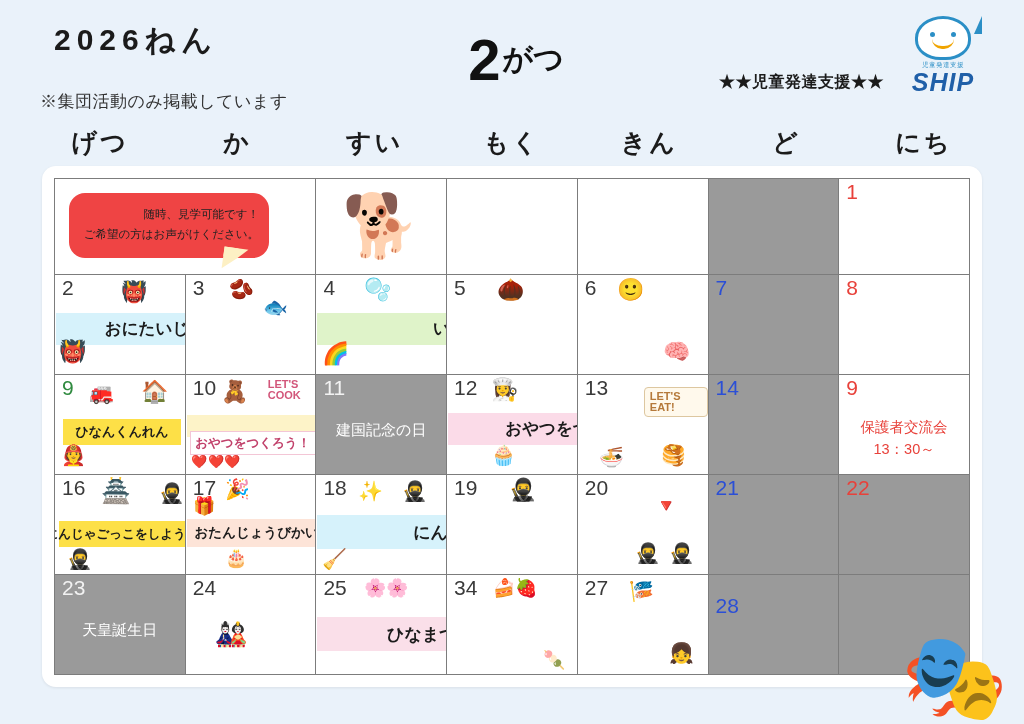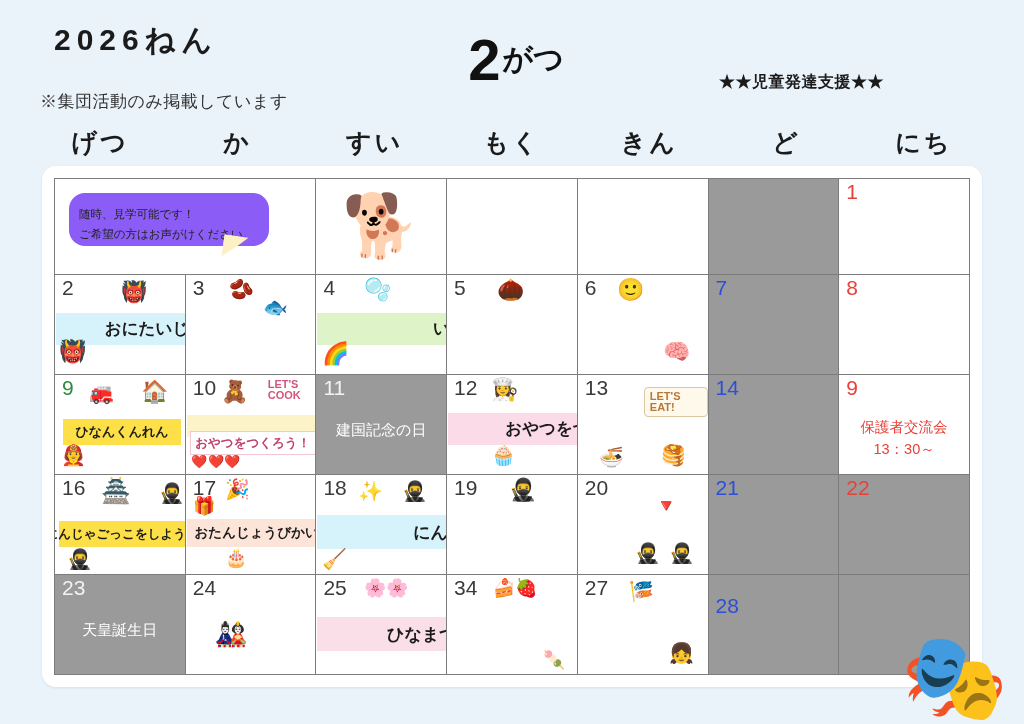--- a/index.html
+++ b/index.html
@@ -217,25 +217,25 @@
     line-height: 1.5;
     z-index: 3;
   }
 
   
   .bubble {
     position: absolute;
     left: 14px;
     top: 14px;
     width: 200px;
-    background: #8b5cf6;
+    background: #ef4444;
     border-radius: 16px;
-    padding: 12px 10px 2px;
+    padding: 12px 10px 14px;
     font-size: 11.5px;
-    text-align: left;
+    text-align: right;
     line-height: 1.7;
     color: #222;
     z-index: 4;
   }
   .bubble:after {
     content: "";
     position: absolute;
     right: 22px; bottom: -12px;
     border-left: 14px solid #fdf0c4;
     border-top: 10px solid #fdf0c4;
@@ -262,20 +262,28 @@
 <div class="header">
   <div class="year">2026ねん</div>
   <div class="note">※集団活動のみ掲載しています</div>
 
   <div class="month-wrap">
     <span class="month-num">2</span><span class="month-unit">がつ</span>
   </div>
 
   <div class="subtitle">★★児童発達支援★★</div>
 
+  <div class="logo">
+    <div class="face">
+      <div class="smile"></div>
+    </div>
+    <div class="sail"></div>
+    <div class="tiny">児童発達支援</div>
+    <div class="ship">SHIP</div>
+  </div>
 </div>
 
 <div class="weekdays">
   <div>げつ</div>
   <div>か</div>
   <div>すい</div>
   <div>もく</div>
   <div>きん</div>
   <div>ど</div>
   <div>にち</div>

